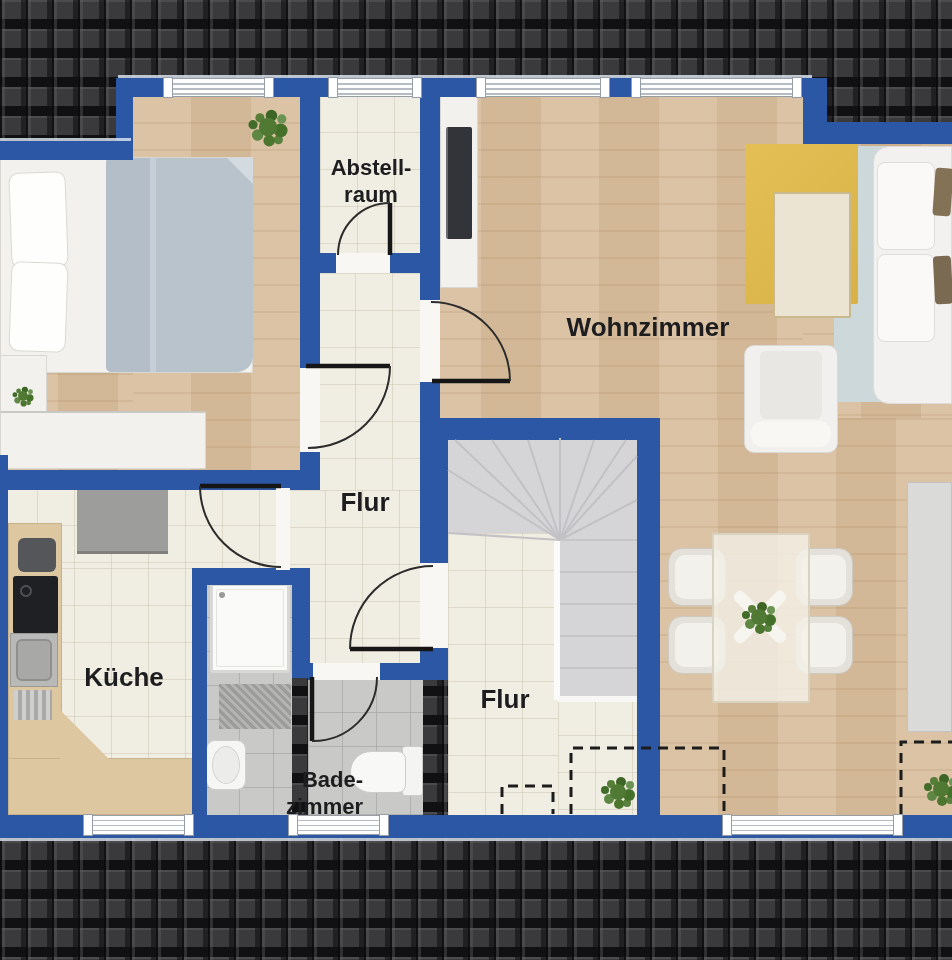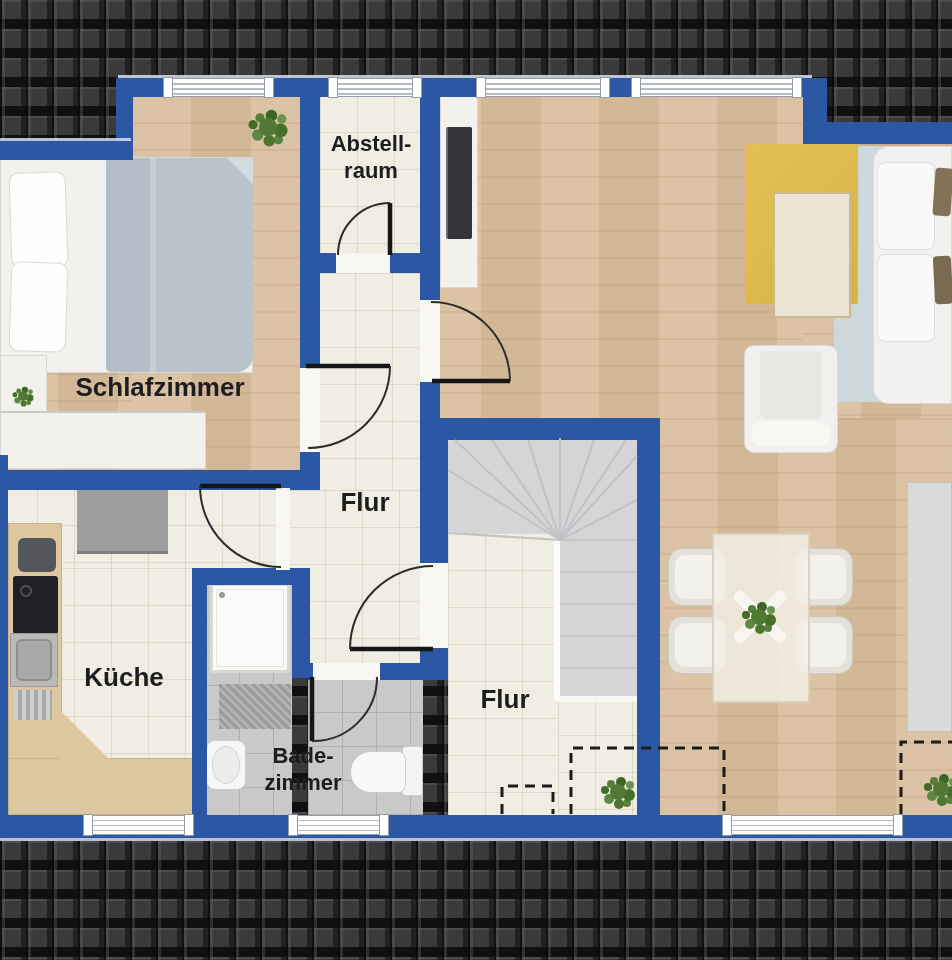--- a/index.html
+++ b/index.html
@@ -41,21 +41,21 @@
   .pillow{background:#fefefd;border:1px solid #d9d9d4;border-radius:10px;}
   .blanket{background:linear-gradient(90deg,#b3bec8 0 44px,#c6cfd7 44px 50px,#b8c3cc 50px 100%);border-radius:4px 8px 16px 5px;}
   .blanket::before{content:"";position:absolute;right:0;top:0;width:0;height:0;border-left:26px solid transparent;border-top:26px solid #d3dbe1;}
   .chair{width:58px;height:58px;background:#e4e1da;border:1px solid #ccc9c1;border-radius:14px;}
   .chair::after{content:"";position:absolute;inset:6px;background:#f3f1ec;border-radius:10px;}
   .plant{width:16px;height:16px;border-radius:50%;background:#507a33;
     box-shadow:11px 3px 0 -2px #45702a,-9px 7px 0 -3px #5d8742,3px -10px 0 -3px #3c6526,-7px -8px 0 -4px #567e38,12px -7px 0 -4px #6b9352,-13px -2px 0 -4px #406b29,1px 12px 0 -3px #4c762e,9px 11px 0 -4px #58813d;}
   .s-sm{transform:scale(.62);} .s-lg{transform:scale(1.15);}
   
   .room-label{position:absolute;font-weight:700;font-size:26px;line-height:30px;color:var(--label-text,#1d1d20);text-align:center;}
-  .room-label.small{font-size:22px;line-height:27px;}
+  .room-label.small{font-size:22px;line-height:27px;margin-top:24px;}
   svg.linework{position:absolute;inset:0;pointer-events:none;}
 </style>
 </head>
 <body>
 
 <div class="canvas">
 
   <div class="abs floor-wood" style="left:133px;top:95px;width:167px;height:380px;"></div>
   <div class="abs floor-wood" style="left:0;top:157px;width:133px;height:318px;"></div>
   <div class="abs floor-tile" style="left:320px;top:95px;width:100px;height:160px;"></div>
@@ -207,26 +207,26 @@
       <path d="M502 814 L502 786 L553 786 L553 814"></path>
     </g>
   </svg>
 
   <div class="abs plant s-lg" style="left:260px;top:119px;"></div>
   <div class="abs plant s-sm" style="left:15px;top:388px;"></div>
   <div class="abs plant" style="left:751px;top:609px;"></div>
   <div class="abs plant" style="left:610px;top:784px;"></div>
   <div class="abs plant" style="left:933px;top:781px;"></div>
 
-  <div class="room-label" style="left:38px;top:372px;width:244px;">Schlafzimmer</div>
   <div class="room-label small" style="left:312px;top:130px;width:118px;">
     <span>Abstell-</span><br>
     <span>raum</span>
   </div>
+  <div class="room-label" style="left:548px;top:312px;width:200px;">Wohnzimmer</div>
   <div class="room-label" style="left:322px;top:487px;width:86px;">Flur</div>
   <div class="room-label" style="left:462px;top:684px;width:86px;">Flur</div>
   <div class="room-label" style="left:64px;top:662px;width:120px;">Küche</div>
-  <div class="room-label small" style="left:243px;top:742px;width:120px;">
+  <div class="room-label small" style="left:243px;top:742px;width:120px;text-align:right;">
     <span>Bade-</span><br>
     <span>zimmer</span>
   </div>
 
 </div>
 
 </body></html>

